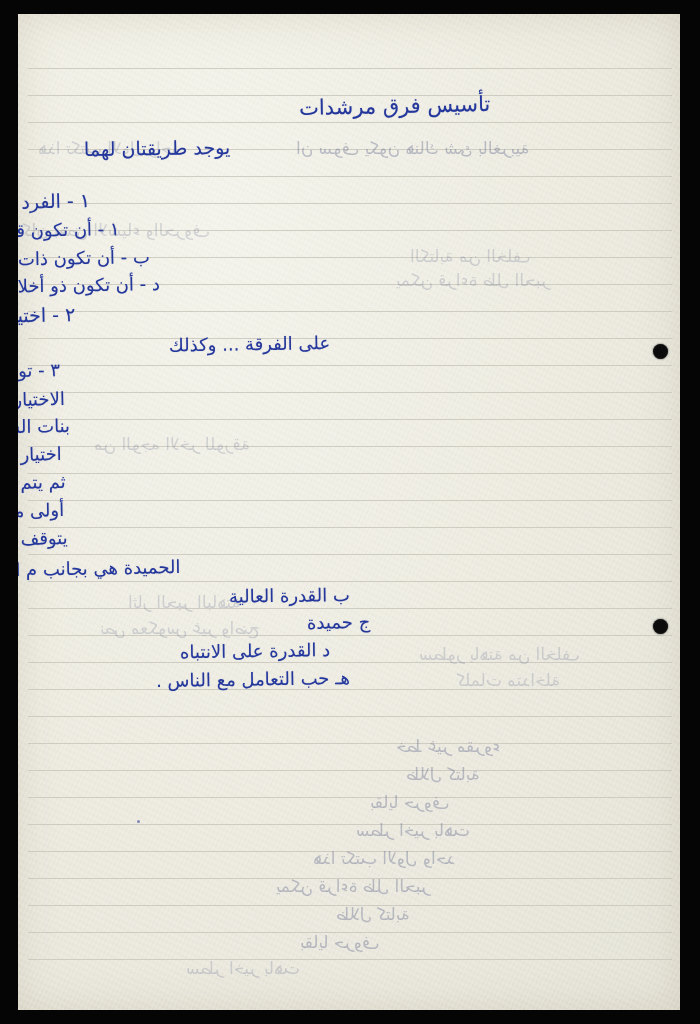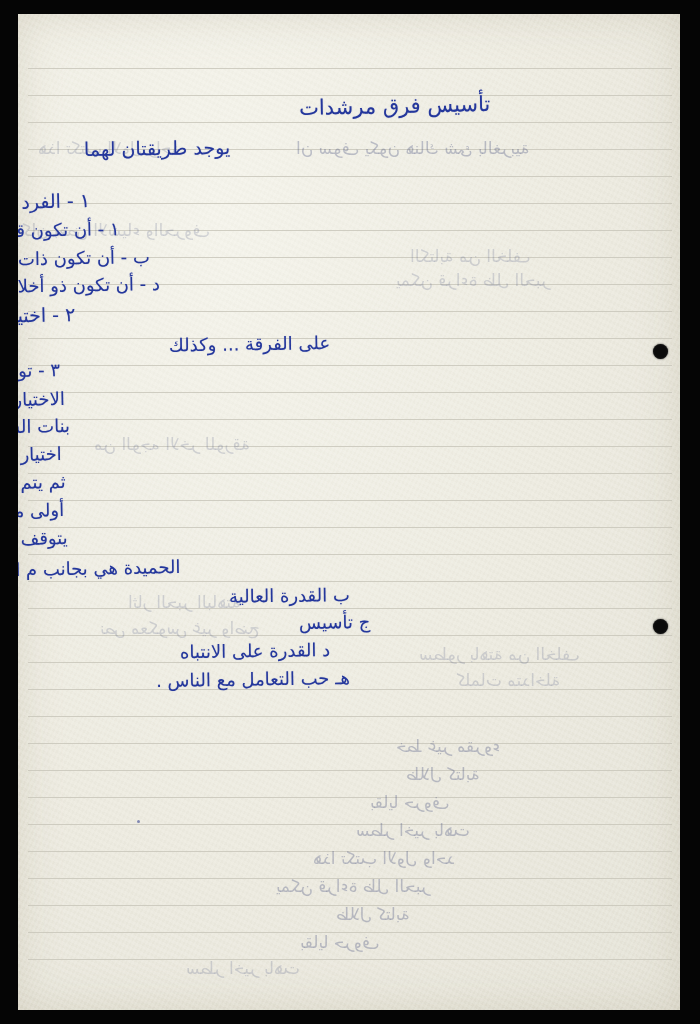--- a/index.html
+++ b/index.html
@@ -229,21 +229,21 @@
       <div class="hw body" style="right:614px; top:457px; transform: rotate(-1.0deg);">ثم يتم الاختيار الصحيحة وهنا يكون وكذلك اختيار قائدة في جماعة</div>
 
       <div class="hw body" style="right:616px; top:485px; transform: rotate(-1.2deg);">أولى من قيادة الجماعة ثم الشخصية ... ثم تشكيل البرنامج</div>
 
       <div class="hw body" style="right:612px; top:513px; transform: rotate(-1.1deg);">يتوقف عليك . ومن أهم الصفات التي يجب أن تتوفر في</div>
 
       <div class="hw body" style="right:500px; top:542px; transform: rotate(-1.0deg);">الحميدة هي بجانب م القدرة على القيادة</div>
 
       <div class="hw body" style="right:330px; top:570px; transform: rotate(-0.8deg);">ب القدرة العالية</div>
 
-      <div class="hw body" style="right:310px; top:597px; transform: rotate(-0.8deg);">ج تأسيس</div>
+      <div class="hw body" style="right:310px; top:597px; transform: rotate(-0.8deg);">ج حميدة</div>
 
       <div class="hw body" style="right:350px; top:625px; transform: rotate(-0.9deg);">د القدرة على الانتباه</div>
 
       <div class="hw body" style="right:330px; top:653px; transform: rotate(-0.9deg);">هـ حب التعامل مع الناس .</div>
 
     </div>
   </div>
 </div>
 
 </body></html>

